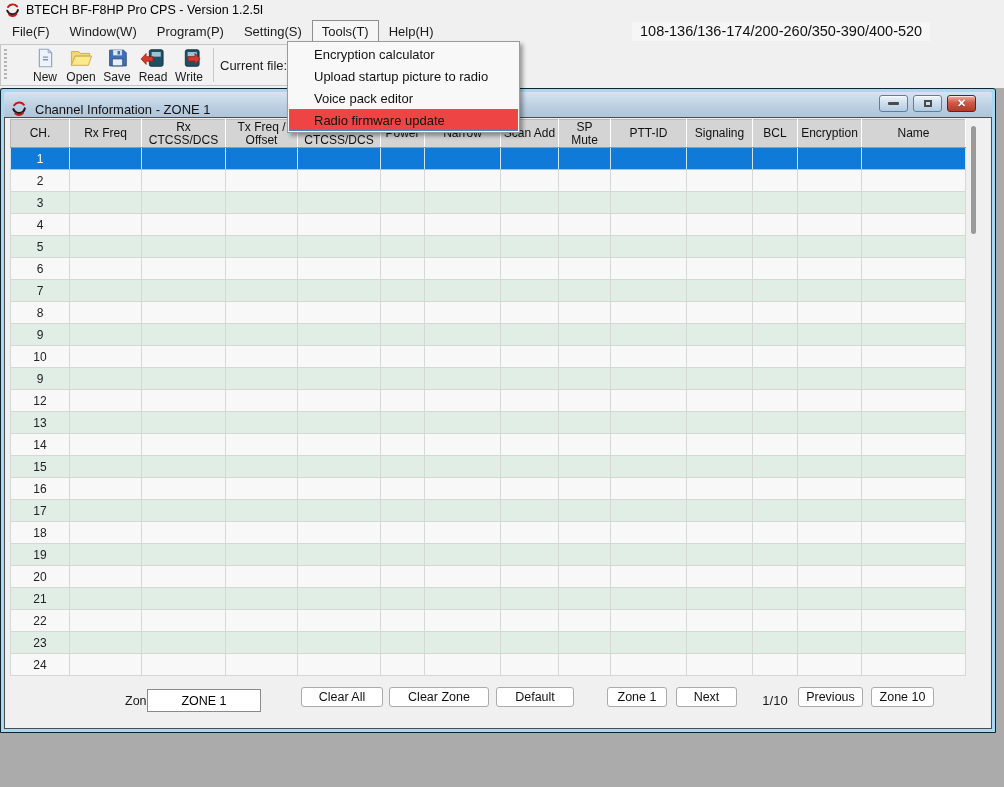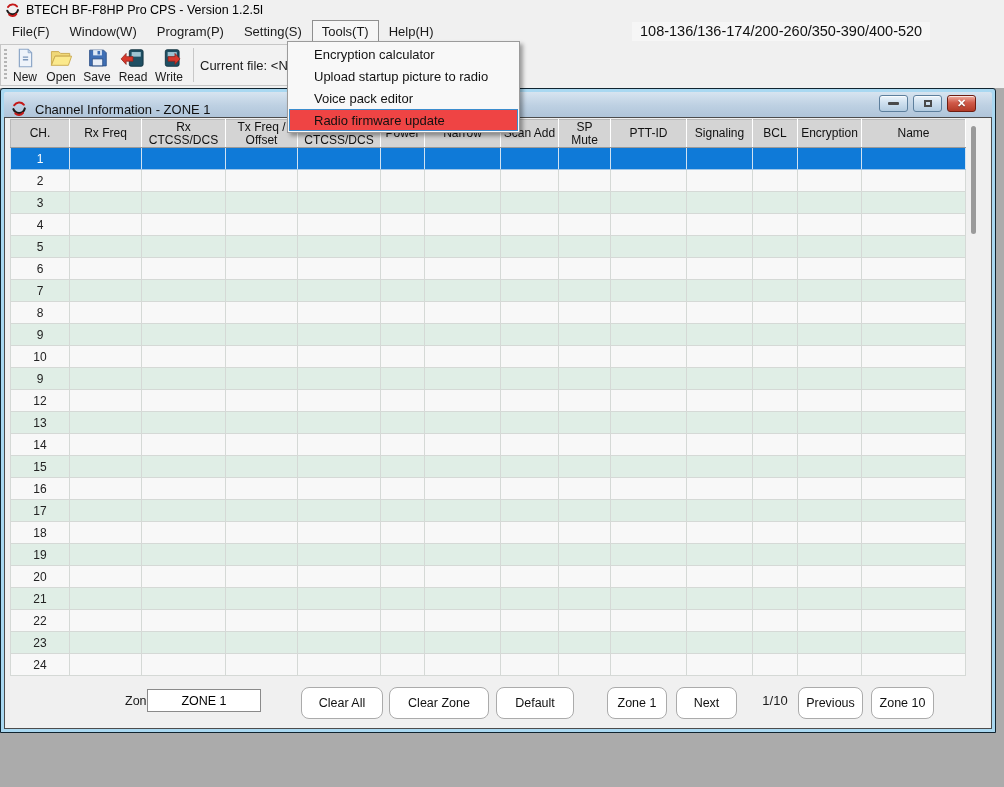--- a/index.html
+++ b/index.html
@@ -64,21 +64,21 @@
     height:22px; font-size:12px; text-align:center; padding:0;
     border:1px solid #d5d9d6; background:#f8f8f8; color:#222;
   }
   table.grid tr.alt td { background:#e0eee6; }
   table.grid tr.selected td { background:#0f7ad8; color:#fff; border-color:#cfe2f2; border-top-color:#9fc6e8; border-bottom-color:#9fc6e8; }
   .vscroll-thumb { position:absolute; left:966px; top:8px; width:5px; height:108px; background:#9a9a9a; border-radius:3px; }
   
   .table-footer { position:absolute; left:0; top:558px; width:986px; height:52px; }
   .zone-label { position:absolute; left:72px; top:18px; font-size:12.5px;margin-left:48px; }
   .zone-input { position:absolute; left:142px; top:13px; width:114px; height:23px; border:1px solid #8a8a8a; background:#fff; text-align:center; font-size:12.5px; font-family:"Liberation Sans",sans-serif; }
-  .btn { position:absolute; top:11px; height:32px; background:#fff; border:1px solid #ababab; border-radius:8px; font-size:12.5px; color:#111; display:flex; align-items:center; justify-content:center; font-family:"Liberation Sans",sans-serif; }
+  .btn { position:absolute; top:11px; height:20px; background:#fff; border:1px solid #ababab; border-radius:3px; font-size:12.5px; color:#111; display:flex; align-items:center; justify-content:center; font-family:"Liberation Sans",sans-serif; }
   .page-indicator { position:absolute; left:748px; top:17px; width:44px; text-align:center; font-size:13px; }
 </style>
 </head>
 <body>
 
 <div class="top-chrome">
   <div class="titlebar">
     <span class="app-icon">
       <svg width="15" height="15" viewBox="0 0 16 16" fill="none">
         <path d="M3.2 4.2 A6 6 0 0 1 12.8 3.6" stroke="#c41818" stroke-width="2.1" stroke-linecap="round"></path>
@@ -92,21 +92,21 @@
       <div class="menu-item">File(F)</div>
       <div class="menu-item">Window(W)</div>
       <div class="menu-item">Program(P)</div>
       <div class="menu-item">Setting(S)</div>
       <div class="menu-item open">Tools(T)</div>
       <div class="menu-item">Help(H)</div>
     </div>
   <div class="freq-ranges">108-136/136-174/200-260/350-390/400-520</div>
   <div class="toolbar-box">
     <div class="grip"></div>
-    <div id="toolButtons" style="display:flex;align-items:center;margin-left:0;">
+    <div id="toolButtons" style="display:flex;align-items:center;margin-left:20px;">
         <div class="tool-btn">
           <span class="tool-icon">
             <svg width="21" height="22" viewBox="0 0 24 24">
               <path d="M5 2h10l4 4v16H5z" fill="#eef3fa" stroke="#8fa8c8" stroke-width="1.4"></path>
               <path d="M15 2l4 4h-4z" fill="#c3d3e8" stroke="#8fa8c8"></path>
               <path d="M9 11h6M9 14h6" stroke="#7b96ba" stroke-width="1.6"></path>
             </svg>
           </span>
           <span class="tool-label">New</span>
         </div>

